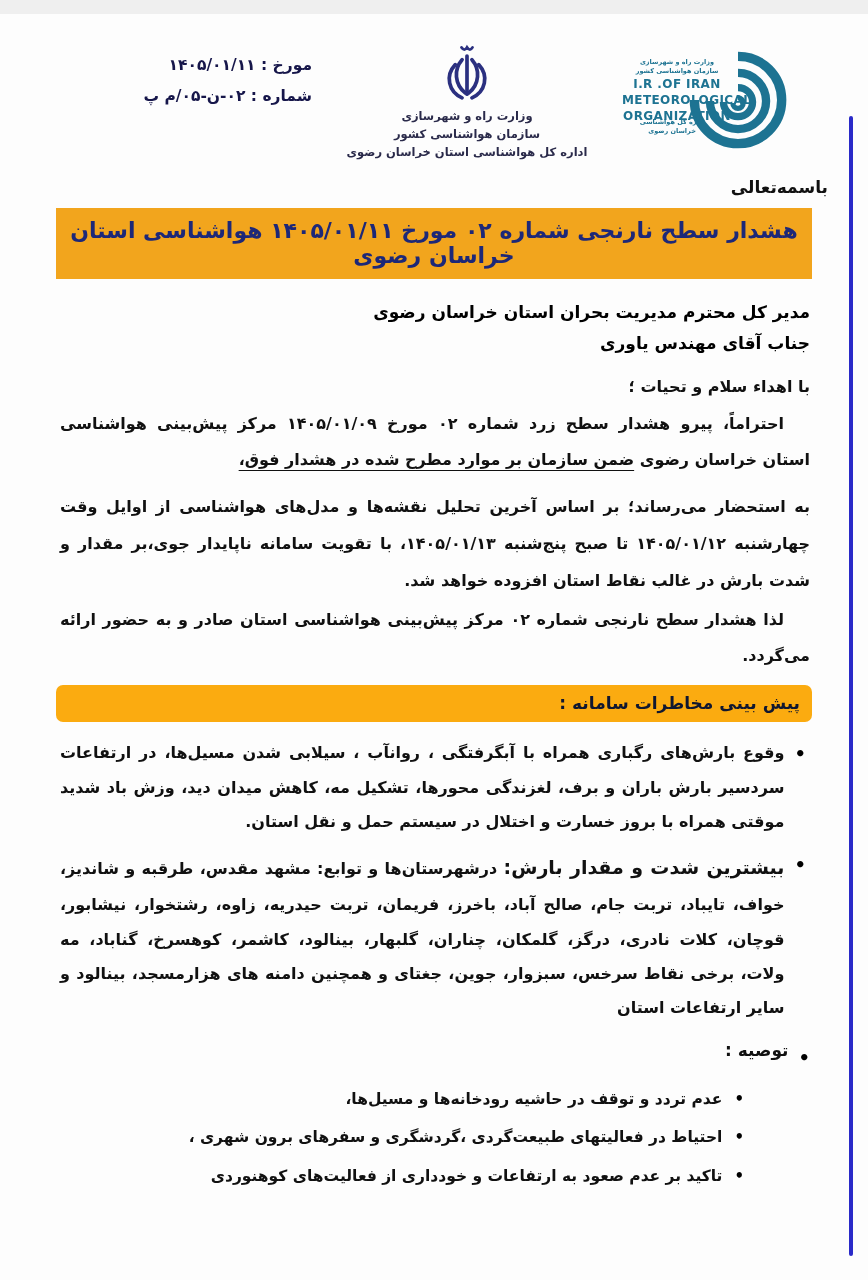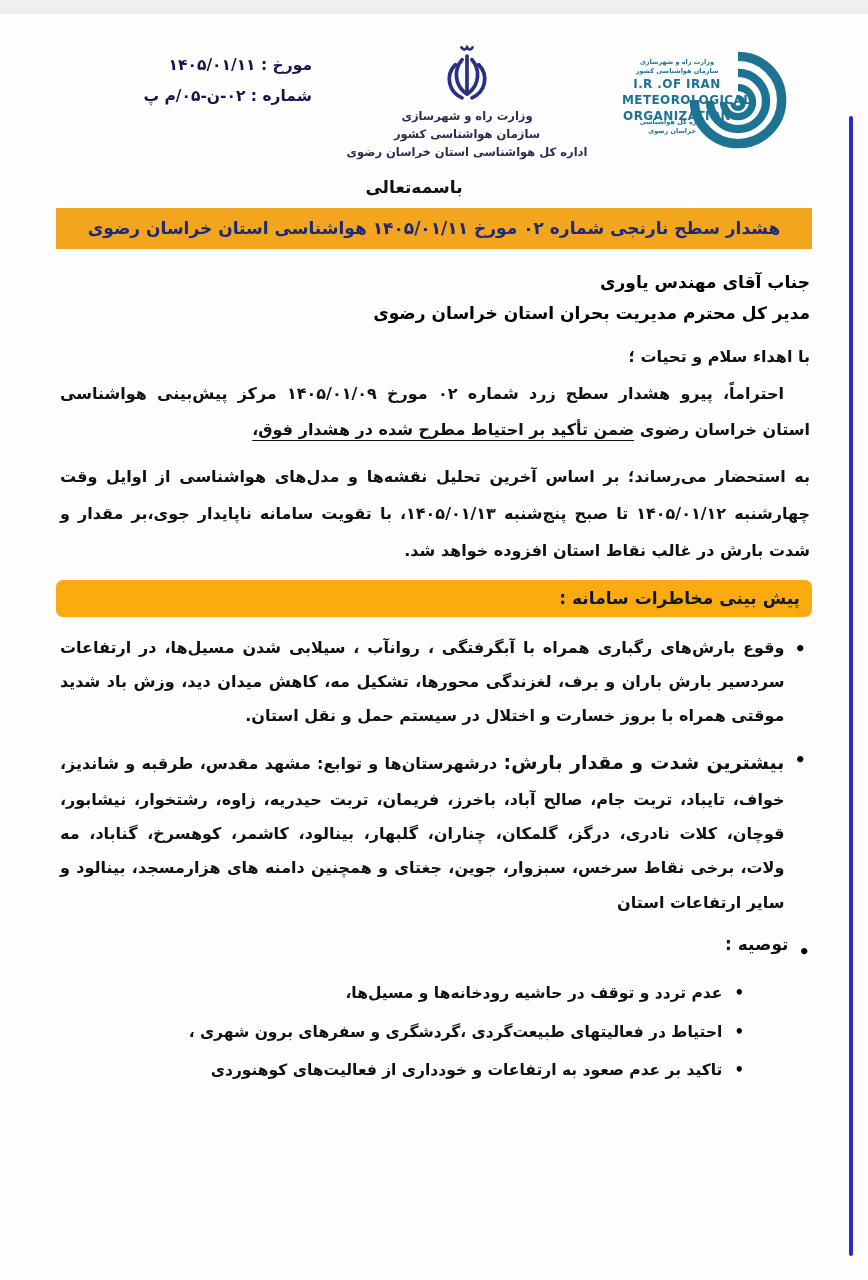--- a/index.html
+++ b/index.html
@@ -27,26 +27,26 @@
   .ministry-lines { color:#2a2a4a; font-size:11.5px; line-height:1.55; }
   .irimo { position:relative; width:180px; height:118px; direction:ltr; }
   .irimo-spiral { position:absolute; right:12px; top:8px; }
   .irimo-text { position:absolute; left:0; top:18px; width:110px; text-align:center;
     color:#1d7392; font-size:6.5px; line-height:1.35; }
   .irimo-text .en { font-size:12px; letter-spacing:.4px; }
   .irimo-sub { position:absolute; left:8px; top:78px; width:84px; text-align:center;
     color:#1d7392; font-size:6.5px; line-height:1.4; }
 
   
-  .besmele { text-align:center; margin:16px 40px 0 0; font-size:17px; color:#111; }
+  .besmele { text-align:right; margin:16px 40px 0 0; font-size:17px; color:#111; }
   .title-bar {
     margin:11px 56px 0 56px;
     background:#f2a51d;
     color:#1d2878;
-    font-size:17px;
+    font-size:22px;
     text-align:center;
     padding:10px 6px 11px 6px;
   }
 
   
   .content { padding:0 58px 0 60px; }
   .addressee { margin-top:18px; font-size:17px; line-height:1.8; color:#000; }
   .greeting { margin-top:18px; font-size:16px; }
   .para { margin-top:10px; font-size:16px; line-height:2.3; text-align:justify; }
   .para.indent { text-indent:26px; }
@@ -125,33 +125,34 @@
       </div>
     </div>
   </div>
 
   <div class="besmele">باسمه‌تعالی</div>
   <div class="title-bar">هشدار سطح نارنجی شماره ۰۲ مورخ ۱۴۰۵/۰۱/۱۱ هواشناسی استان خراسان رضوی</div>
 
   <div class="content">
 
     <div class="addressee">
+      <div>مدیر کل محترم مدیریت بحران استان خراسان رضوی</div>
       <div>جناب آقای مهندس یاوری</div>
-      <div>مدیر کل محترم مدیریت بحران استان خراسان رضوی</div>
     </div>
 
     <div class="greeting">با اهداء سلام و تحیات ؛</div>
 
     <div class="para indent">
-      <span>احتراماً، پیرو هشدار سطح زرد شماره ۰۲ مورخ ۱۴۰۵/۰۱/۰۹ مرکز پیش‌بینی هواشناسی استان خراسان رضوی </span><span class="underlined">ضمن تأکید بر احتیاط مطرح شده در هشدار فوق،</span>
+      <span>احتراماً، پیرو هشدار سطح زرد شماره ۰۲ مورخ ۱۴۰۵/۰۱/۰۹ مرکز پیش‌بینی هواشناسی استان خراسان رضوی </span><span class="underlined">ضمن سازمان بر موارد مطرح شده در هشدار فوق،</span>
     </div>
 
     <div class="para">به استحضار می‌رساند؛ بر اساس آخرین تحلیل نقشه‌ها و مدل‌های هواشناسی از اوایل وقت چهارشنبه ۱۴۰۵/۰۱/۱۲ تا صبح پنج‌شنبه ۱۴۰۵/۰۱/۱۳، با تقویت سامانه ناپایدار جوی،بر مقدار و شدت بارش در غالب نقاط استان افزوده خواهد شد.</div>
 
 
+    <div class="para indent" style="margin-top:2px;">لذا هشدار سطح نارنجی شماره ۰۲ مرکز پیش‌بینی هواشناسی استان صادر و به حضور ارائه می‌گردد.</div>
   </div>
 
   <div class="section-bar">پیش بینی مخاطرات سامانه :</div>
 
   <div class="content">
     <div class="hazard-list">
       <div class="hazard-item">
         <span class="bullet">•</span>
         <span>وقوع بارش‌های رگباری همراه با آبگرفتگی ، روانآب ، سیلابی شدن مسیل‌ها، در ارتفاعات سردسیر بارش باران و برف، لغزندگی محورها، تشکیل مه، کاهش میدان دید، وزش باد شدید موقتی همراه با بروز خسارت و اختلال در سیستم حمل و نقل استان.</span>
       </div>

